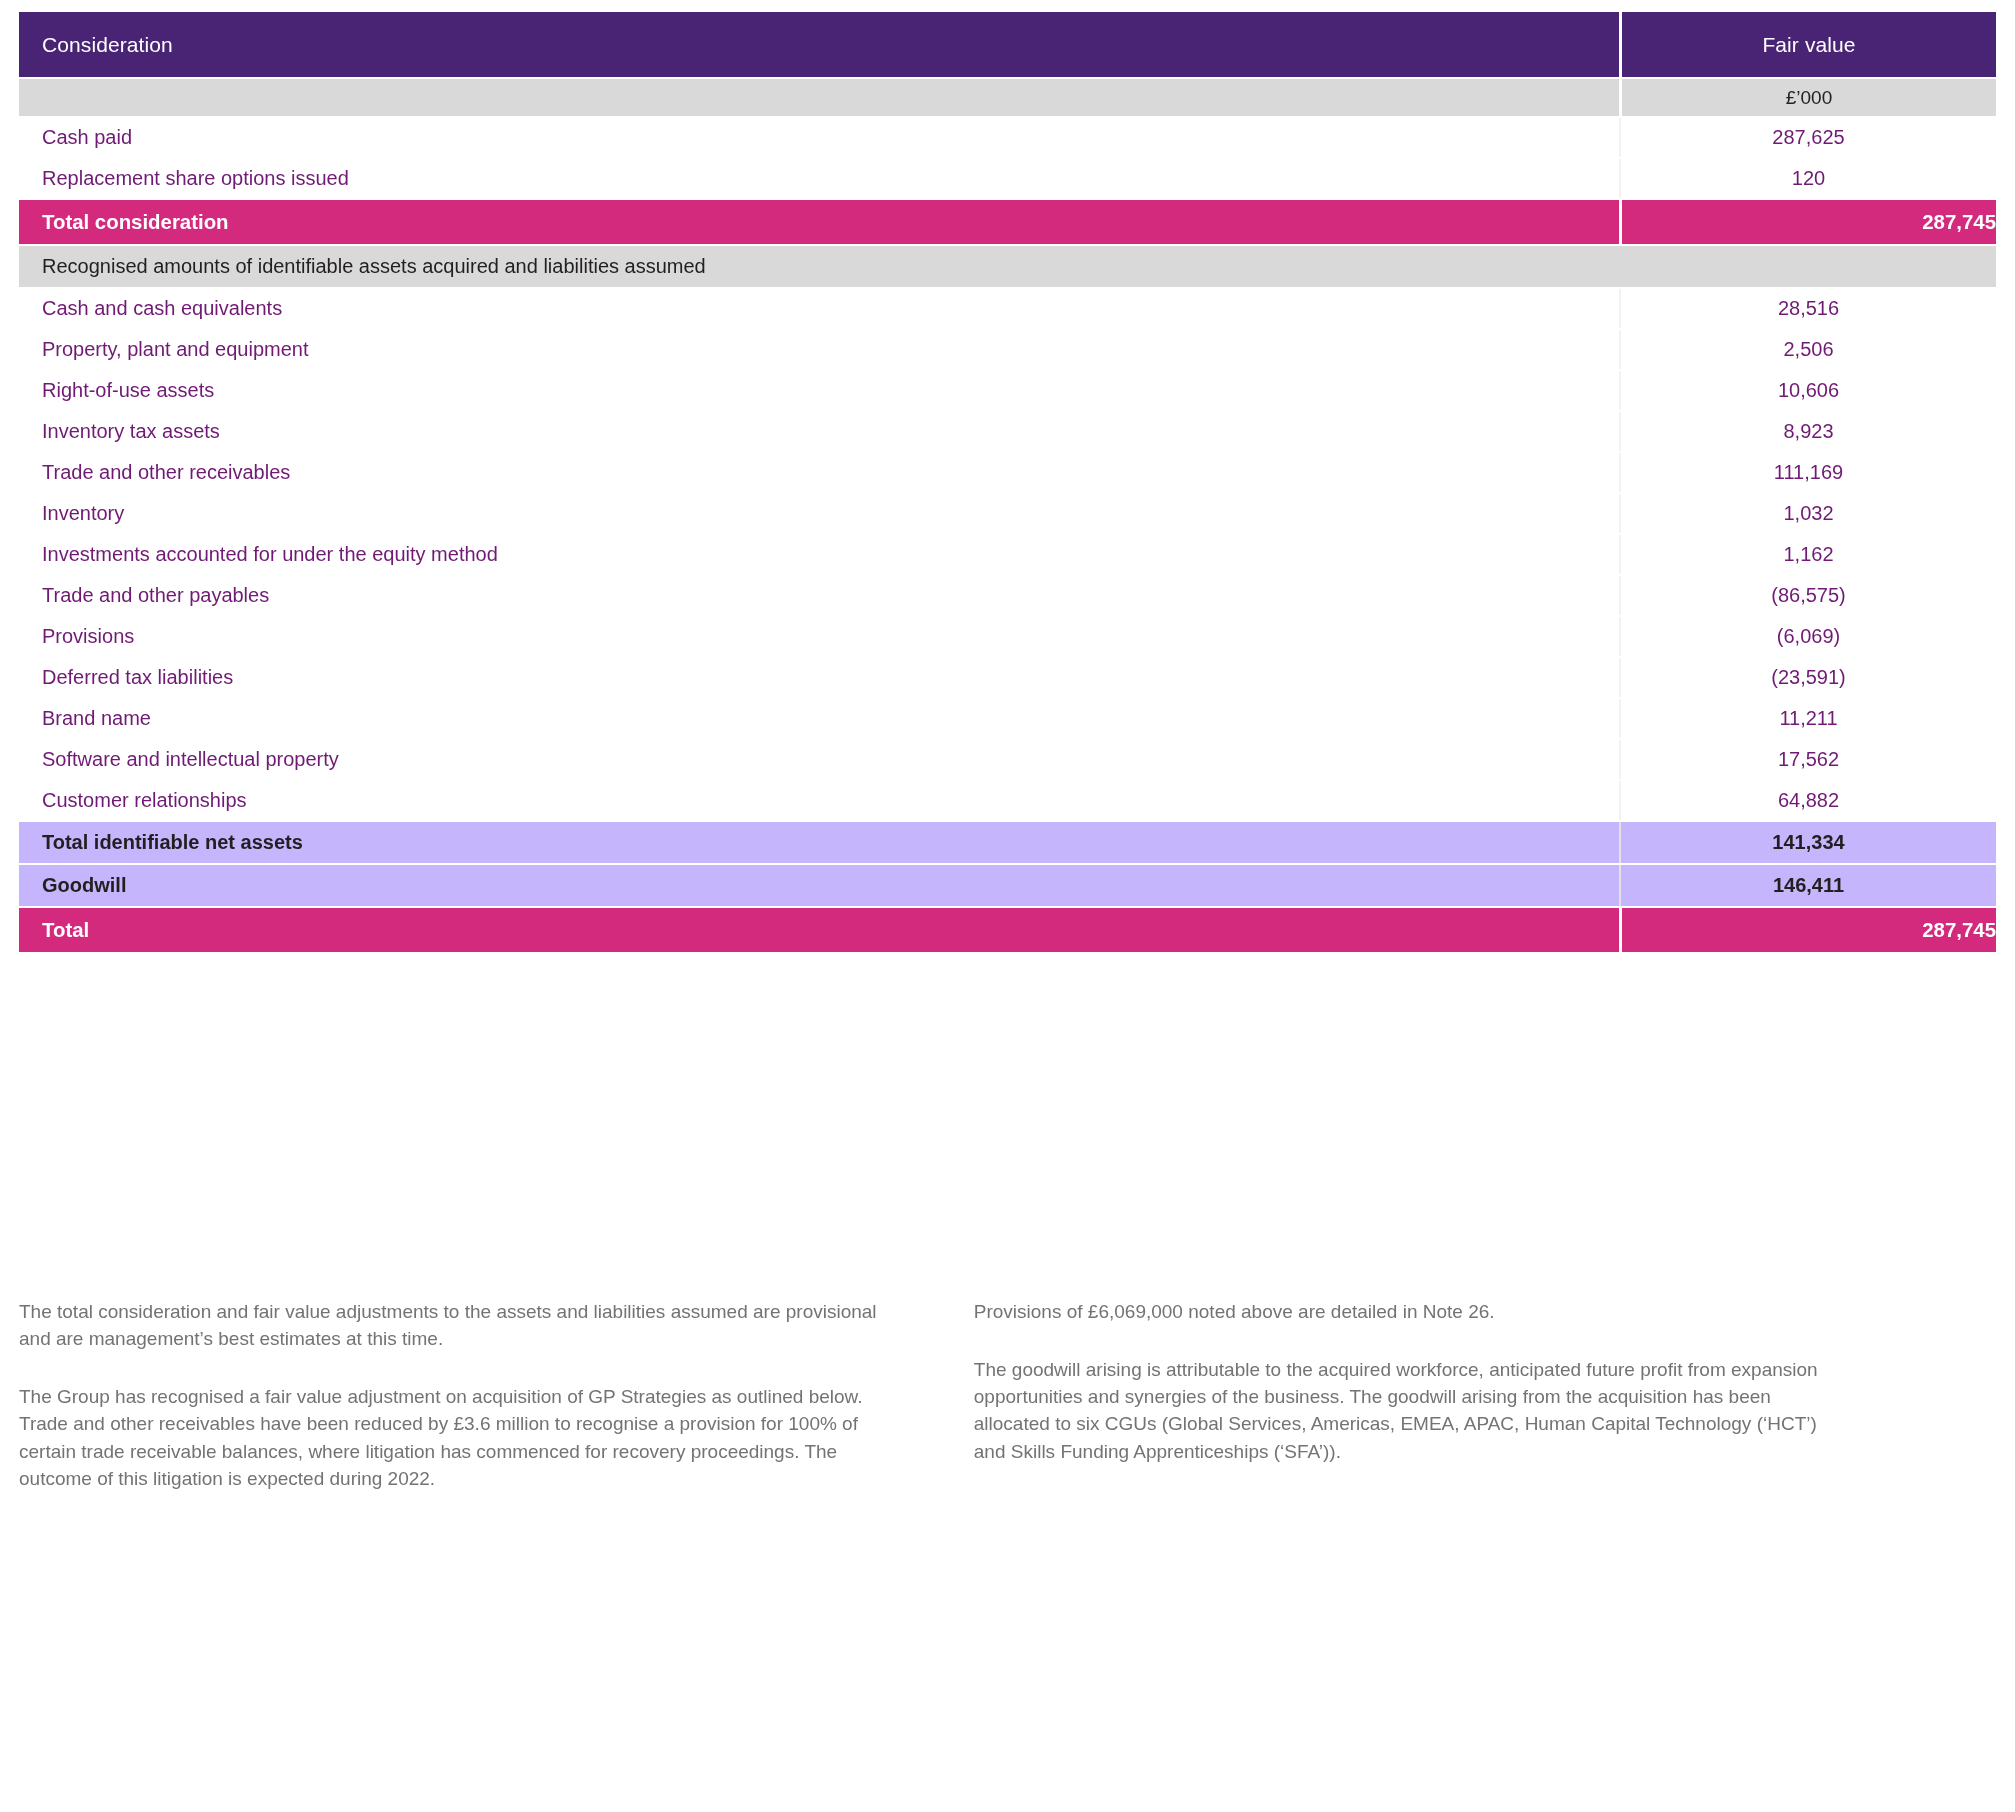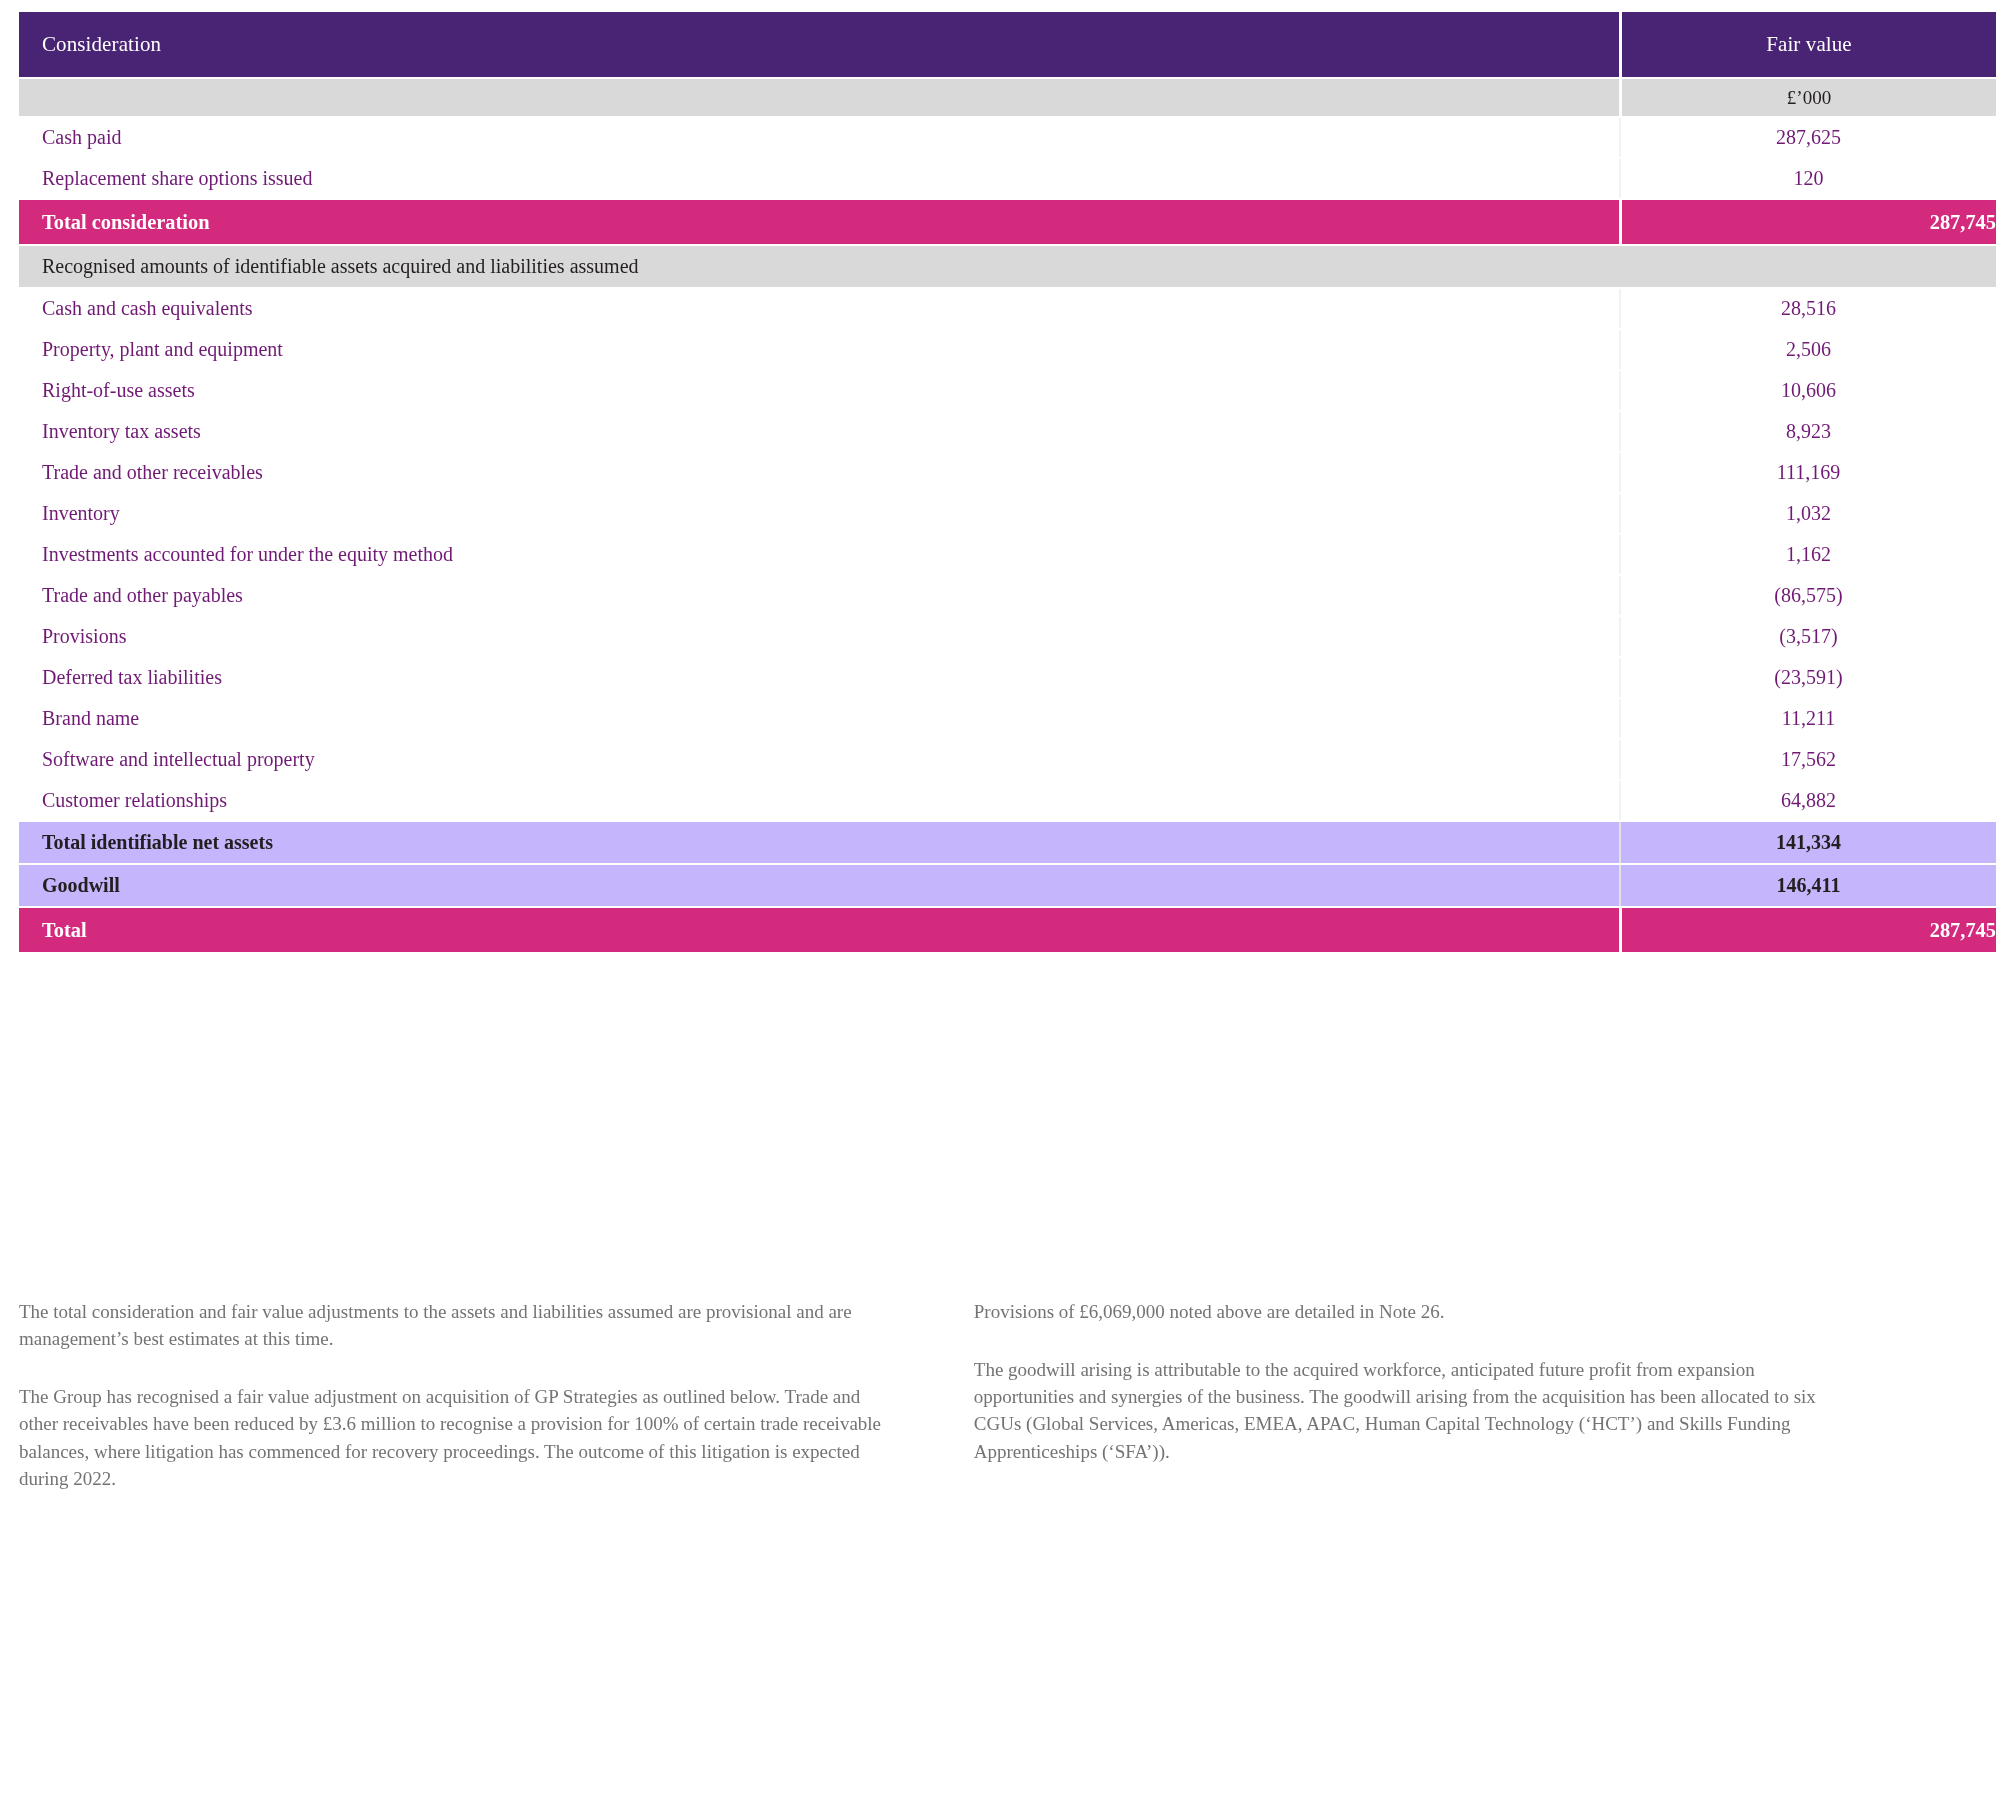--- a/index.html
+++ b/index.html
@@ -14,21 +14,20 @@
     color: #231f20;
     overflow: hidden;
   }
 
   .page {
     position: relative;
     width: 1744px;
     height: 1812px;
     box-sizing: border-box;
     padding: 8px;
-    font-family: Liberation Serif, serif;
   }
 
   
   .table-wrap {
     position: absolute;
     left: 19px;
     top: 10px;
     width: 1977px;
   }
 
@@ -225,21 +224,21 @@
           <tr class="data-row">
             <td class="d-label">Investments accounted for under the equity method</td>
             <td class="d-value">1,162</td>
           </tr>
           <tr class="data-row">
             <td class="d-label">Trade and other payables</td>
             <td class="d-value">(86,575)</td>
           </tr>
           <tr class="data-row">
             <td class="d-label">Provisions</td>
-            <td class="d-value">(3,517)</td>
+            <td class="d-value">(6,069)</td>
           </tr>
           <tr class="data-row">
             <td class="d-label">Deferred tax liabilities</td>
             <td class="d-value">(23,591)</td>
           </tr>
           <tr class="data-row">
             <td class="d-label">Brand name</td>
             <td class="d-value">11,211</td>
           </tr>
           <tr class="data-row">

